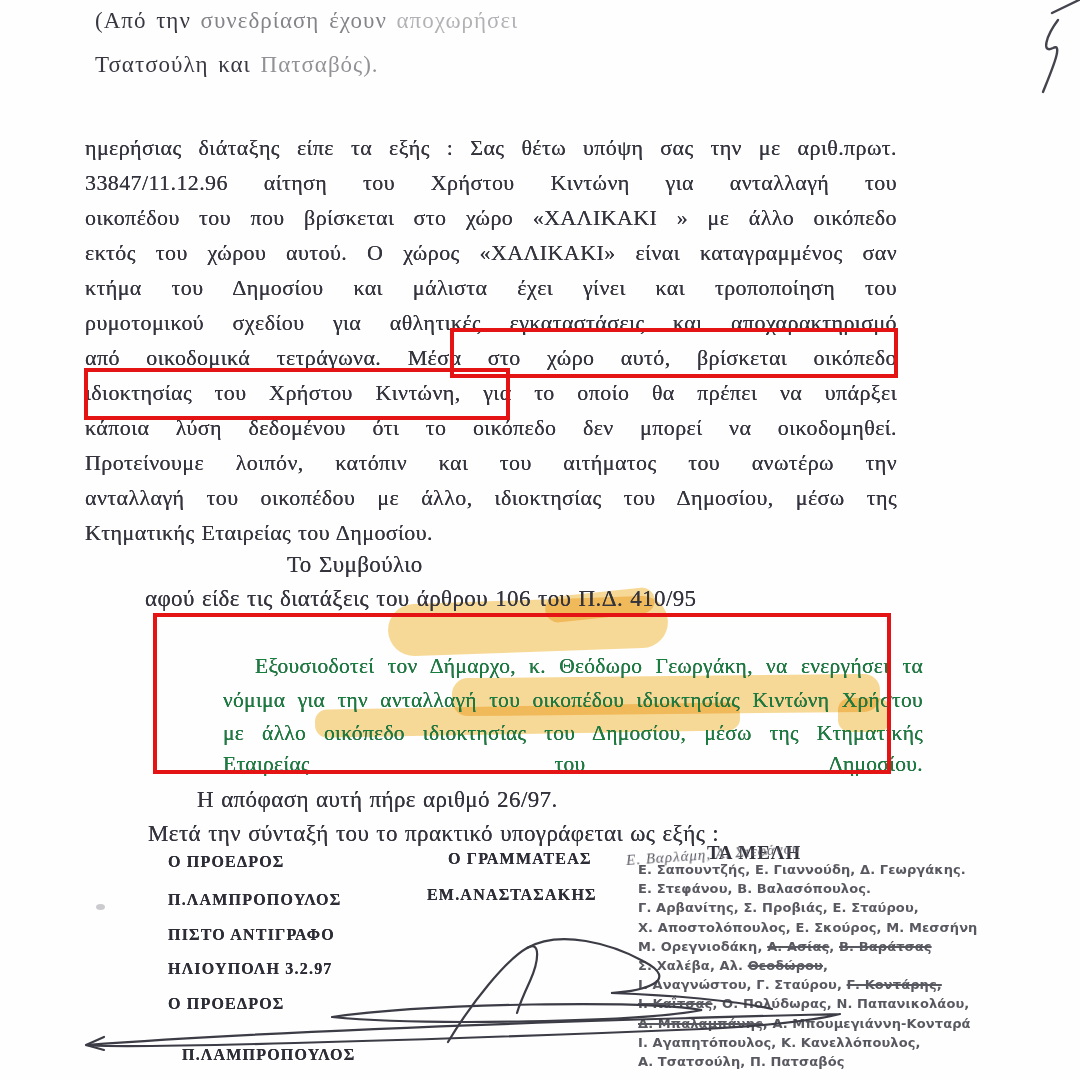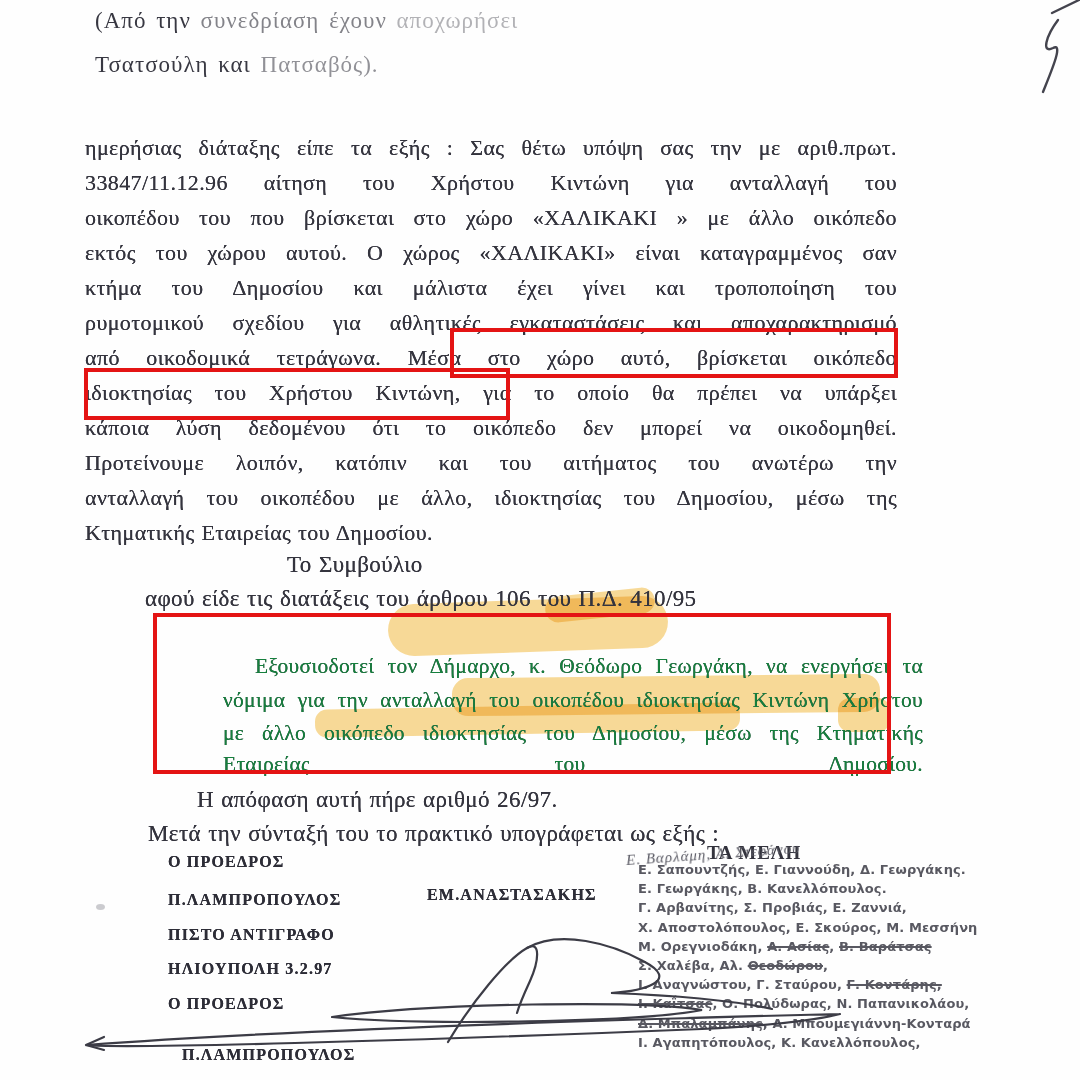--- a/index.html
+++ b/index.html
@@ -80,40 +80,42 @@
 
   <div class="d-line d-indent" style="top:654px;">Εξουσιοδοτεί τον Δήμαρχο, κ. Θεόδωρο Γεωργάκη, να ενεργήσει τα</div>
   <div class="d-line" style="top:688px;">νόμιμα για την ανταλλαγή του οικοπέδου ιδιοκτησίας Κιντώνη Χρήστου</div>
   <div class="d-line" style="top:721px;">με άλλο οικόπεδο ιδιοκτησίας του Δημοσίου, μέσω της Κτηματικής</div>
   <div class="d-line no-just" style="top:752px;">Εταιρείας του Δημοσίου.</div>
 
   <div class="c-line" style="left:197px;top:787px;">Η απόφαση αυτή πήρε αριθμό 26/97.</div>
   <div class="c-line" style="left:148px;top:821px;">Μετά την σύνταξή του το πρακτικό υπογράφεται ως εξής :</div>
 
   <div class="sig" style="left:168px;top:853px;">Ο ΠΡΟΕΔΡΟΣ</div>
+  <div class="sig" style="left:448px;top:850px;">Ο ΓΡΑΜΜΑΤΕΑΣ</div>
   <div class="sig" style="left:168px;top:891px;">Π.ΛΑΜΠΡΟΠΟΥΛΟΣ</div>
   <div class="sig" style="left:427px;top:886px;">ΕΜ.ΑΝΑΣΤΑΣΑΚΗΣ</div>
   <div class="sig" style="left:168px;top:926px;">ΠΙΣΤΟ ΑΝΤΙΓΡΑΦΟ</div>
   <div class="sig" style="left:168px;top:960px;">ΗΛΙΟΥΠΟΛΗ 3.2.97</div>
   <div class="sig" style="left:168px;top:995px;">Ο ΠΡΟΕΔΡΟΣ</div>
   <div class="sig" style="left:182px;top:1046px;">Π.ΛΑΜΠΡΟΠΟΥΛΟΣ</div>
 
   <div class="mem-head" style="left:707px;top:842px;">ΤΑ ΜΕΛΗ</div>
   <div class="handwritten" style="left:626px;top:846px;">Ε. Βαρλάμη, Α. Στεφάνου</div>
   <div id="members-list">
       <div class="m-line"><span>Ε. Σαπουντζής, Ε. Γιαννούδη, Δ. Γεωργάκης.</span></div>
-      <div class="m-line"><span>Ε. Γεωργάκης, Β. Κανελλόπουλος.</span></div>
-      <div class="m-line"><span>Γ. Αρβανίτης, Σ. Προβιάς, Ε. Ζαννιά,</span></div>
+      <div class="m-line"><span>Ε. Στεφάνου, Β. Βαλασόπουλος.</span></div>
+      <div class="m-line"><span>Γ. Αρβανίτης, Σ. Προβιάς, Ε. Σταύρου,</span></div>
       <div class="m-line"><span>Χ. Αποστολόπουλος, Ε. Σκούρος, Μ. Μεσσήνη</span></div>
       <div class="m-line"><span>Μ. Ορεγνιοδάκη, </span><span class="struck">Α. Ασίας</span><span>, </span><span class="struck">Β. Βαράτσας</span></div>
       <div class="m-line"><span>Σ. Χαλέβα, Αλ. </span><span class="struck">Θεοδώρου</span><span>,</span></div>
       <div class="m-line"><span>Ι. Αναγνώστου, Γ. Σταύρου, </span><span class="struck">Γ. Κοντάρης,</span></div>
       <div class="m-line"><span class="struck">Ι. Καΐτσας</span><span>, Ο. Πολύδωρας, Ν. Παπανικολάου,</span></div>
       <div class="m-line"><span class="struck">Δ. Μπαλαμπάνης</span><span>, Α. Μπουμεγιάννη-Κονταρά</span></div>
       <div class="m-line"><span>Ι. Αγαπητόπουλος, Κ. Κανελλόπουλος,</span></div>
+      <div class="m-line"><span>Α. Τσατσούλη, Π. Πατσαβός</span></div>
     </div>
 
   <div class="redbox" style="left:450px;top:328px;width:440px;height:42px;"></div>
   <div class="redbox" style="left:84px;top:368px;width:418px;height:44px;"></div>
   <div class="redbox" style="left:153px;top:613px;width:730px;height:153px;"></div>
 
   <svg class="overlay" width="1080" height="1080" viewBox="0 0 1080 1080">
     <g fill="none" stroke="#3c3c46" stroke-width="2.2" stroke-linecap="round">
       <path d="M 448 1042 C 472 1002, 506 960, 527 948 C 541 940, 539 961, 530 981 C 524 994, 519 1006, 517 1013"></path>
       <path d="M 527 948 C 560 929, 612 944, 643 961 C 682 981, 643 991, 611 993 C 662 995, 732 1000, 772 1009"></path>

